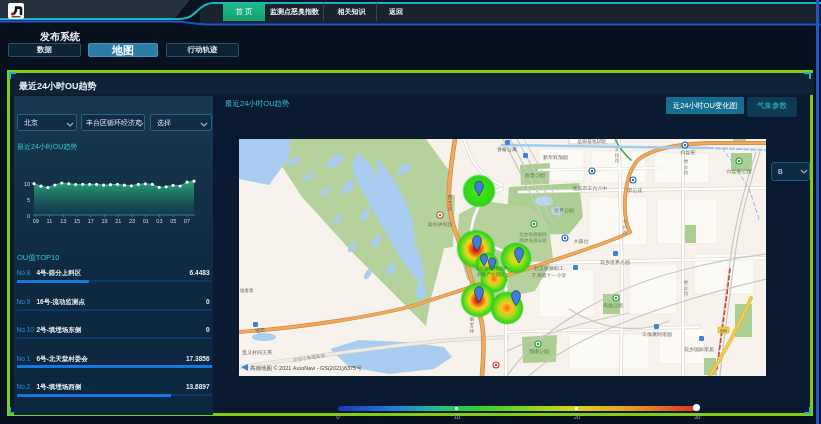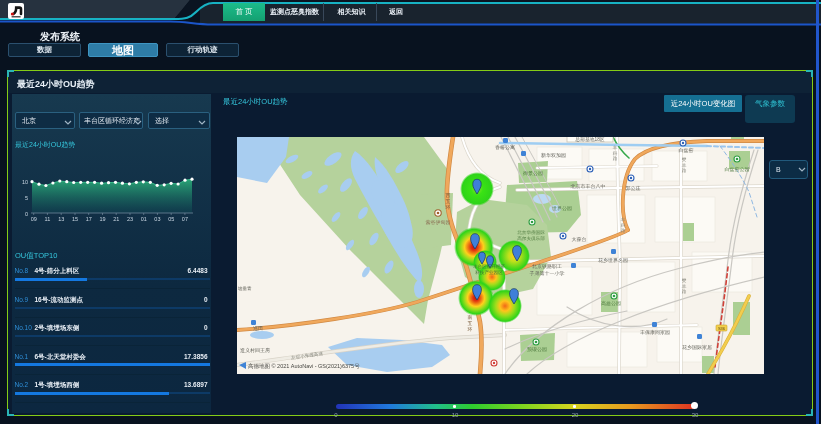--- a/index.html
+++ b/index.html
@@ -41,21 +41,21 @@
   <div class="abs" style="left:266px;top:3px;width:58px;height:18px;color:#e8eef5;font-size:7px;font-weight:bold;text-align:center;line-height:18px;border-right:1px solid #39485a;">监测点恶臭指数</div>
   <div class="abs" style="left:327px;top:3px;width:50px;height:18px;color:#e8eef5;font-size:7px;font-weight:bold;text-align:center;line-height:18px;border-right:1px solid #39485a;">相关知识</div>
   <div class="abs" style="left:376px;top:3px;width:40px;height:18px;color:#e8eef5;font-size:7px;font-weight:bold;text-align:center;line-height:18px;">返回</div>
 </div>
 
 <div class="abs" style="left:40px;top:30px;font-size:10px;font-weight:bold;color:#eef3f8;text-align:right;">发布系统</div>
 <div class="abs" style="left:8px;top:43px;width:73px;height:14px;background:#0d2336;border:1px solid #2b506e;border-radius:2px;color:#dfe8f0;font-size:7.5px;font-weight:bold;text-align:center;line-height:12px;">数据</div>
 <div class="abs" style="left:88px;top:43px;width:70px;height:14px;background:#2e7ca6;border:1px solid #3e95c2;border-radius:2px;color:#fff;font-size:11px;font-weight:bold;text-align:center;line-height:12px;">地图</div>
 <div class="abs" style="left:166px;top:43px;width:73px;height:14px;background:#0d2336;border:1px solid #2b506e;border-radius:2px;color:#dfe8f0;font-size:7.5px;font-weight:bold;text-align:center;line-height:12px;">行动轨迹</div>
 
-<div class="abs" style="left:7px;top:70px;width:806px;height:346px;border:1px solid #84cc16;background:#0a1b31;">
+<div class="abs" style="left:7px;top:70px;width:806px;height:346px;border:3px solid #84cc16;background:#0a1b31;">
 
   <div class="abs" style="left:0;top:0;width:804px;height:22px;background:#0e2236;"></div>
   <div class="abs" style="left:9px;top:7px;font-size:9px;font-weight:bold;color:#e9f1f8;">最近24小时OU趋势</div>
 
   <div class="abs" style="left:-1px;top:-1px;width:7px;height:7px;border-left:2px solid #2ab5b5;border-top:2px solid #2ab5b5;"></div>
   <div class="abs" style="right:-1px;top:-1px;width:7px;height:7px;border-right:2px solid #2ab5b5;border-top:2px solid #2ab5b5;"></div>
   <div class="abs" style="left:-1px;bottom:-1px;width:7px;height:7px;border-left:2px solid #2ab5b5;border-bottom:2px solid #2ab5b5;"></div>
   <div class="abs" style="right:-1px;bottom:-1px;width:7px;height:7px;border-right:2px solid #2ab5b5;border-bottom:2px solid #2ab5b5;"></div>
 
   <div class="abs" style="left:4px;top:23px;width:199px;height:319px;background:linear-gradient(180deg,#17394f,#0d2940 60%,#0c2740);">
@@ -174,21 +174,21 @@
       <span class="rk">No.2</span>
         <span class="nm">1号-填埋场西侧</span>
         <span class="vl">13.6897</span>
       <div class="track"></div>
         <div class="fill" style="width:79%;"></div>
     </div>
   </div>
 
   <div class="abs" style="left:215px;top:26px;font-size:7.5px;color:#35c7dd;">最近24小时OU趋势</div>
   <div class="abs" style="left:656px;top:24px;width:78px;height:17px;background:#156f92;border-radius:1px;color:#fff;font-size:7.5px;text-align:center;line-height:17px;">近24小时OU变化图</div>
-  <div class="abs" style="left:737px;top:24px;width:50px;height:28px;background:#0e3a52;border-radius:3px;color:#2fc3d4;font-size:7.5px;text-align:center;line-height:17px;">气象参数</div>
+  <div class="abs" style="left:737px;top:24px;width:50px;height:20px;background:#0e3a52;border-radius:3px;color:#2fc3d4;font-size:7.5px;text-align:center;line-height:17px;">气象参数</div>
 
   <div class="abs" id="mapbox" style="left:229px;top:66px;width:527px;height:237px;background:#f7f3ec;overflow:hidden;">
   <svg width="527" height="237" font-family="Liberation Sans,sans-serif">
     <defs>
       <radialGradient id="hA">
             <stop offset="0" stop-color="#8fe42a"></stop>
             <stop offset="0.35" stop-color="#3ae214"></stop>
             <stop offset="0.88" stop-color="#2ed419"></stop>
             <stop offset="1" stop-color="#2ed419" stop-opacity="0"></stop>
           </radialGradient>

